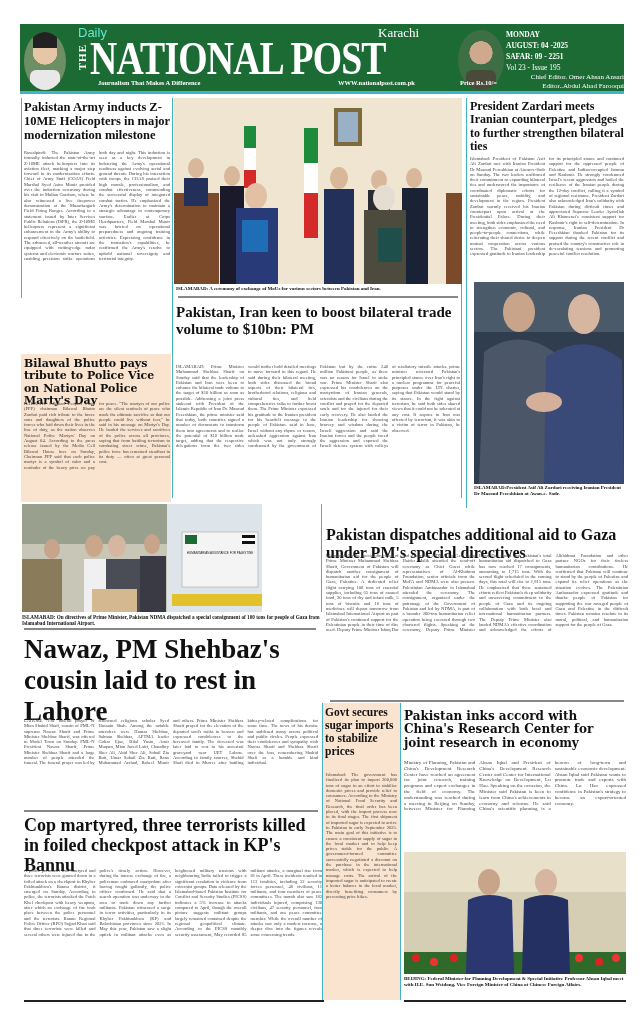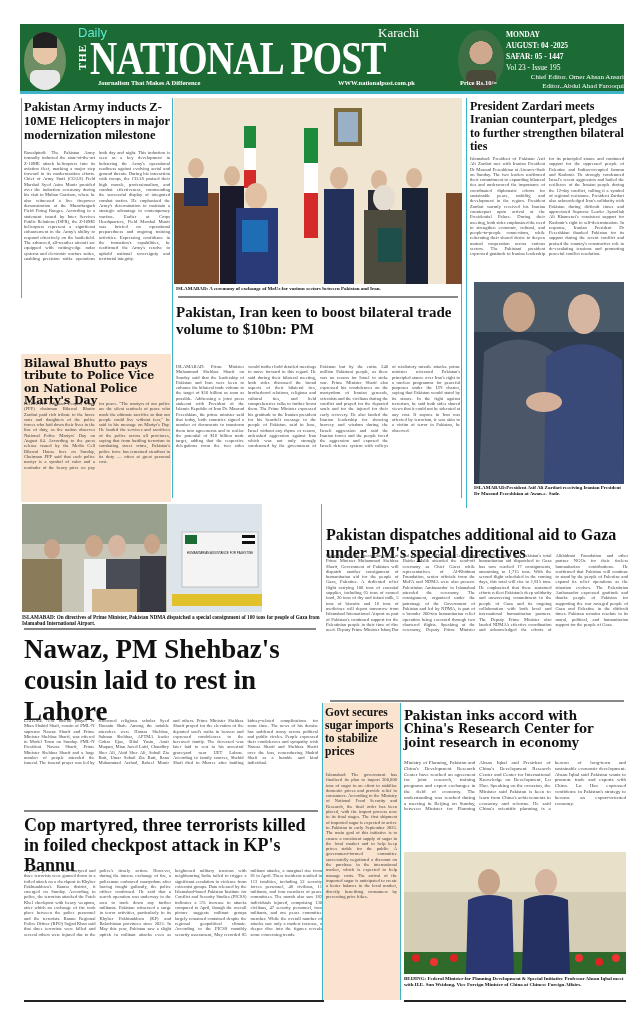--- a/index.html
+++ b/index.html
@@ -37,21 +37,21 @@
   <div id="daily" class="abs">Daily</div>
   <div id="karachi" class="abs">Karachi</div>
   <div id="the-vertical" class="abs">THE</div>
   <div id="title" class="abs">NATIONAL POST</div>
   <div id="tagline" class="abs">Journalism That Makes A Difference</div>
   <div id="website" class="abs">WWW.nationalpost.com.pk</div>
   <div id="portrait-right" class="portrait"></div>
   <div id="price" class="abs">Price Rs.10/=</div>
   <div class="mh-info" style="top:6px;font-size:7.5px">MONDAY</div>
   <div class="mh-info" style="top:17px">AUGUST: 04 -2025</div>
-  <div class="mh-info" style="top:28px">SAFAR: 05 - 1447</div>
+  <div class="mh-info" style="top:28px">SAFAR: 09 - 2251</div>
   <div class="mh-info" style="top:39px;font-weight:normal">Vol 23 - Issue 195</div>
   <div class="editor" style="top:49px">Chief Editor. Omer Ahsan Ansari</div>
   <div class="editor" style="top:58px">Editor..Abdul Ahad Farooqui</div>
 </div>
 
 <div class="frame" style="left:21px;top:98px;width:150px;height:200px;border-right:none;border-top:none;border-bottom:none"></div>
 <div class="hl" style="left:24px;top:100px;width:146px;font-size:12.5px">Pakistan Army inducts Z-10ME Helicopters in major modernization milestone</div>
 <div class="body-cols" style="left:24px;top:150px;width:146px;height:180px;column-count:2;overflow:hidden">Rawalpindi: The Pakistan Army formally inducted the state-of-the-art Z-10ME attack helicopters into its aviation fleet, marking a major step forward in its modernization efforts. Chief of Army Staff (COAS) Field Marshal Syed Asim Munir presided over the induction ceremony during his visit to Multan Garrison, where he also witnessed a live firepower demonstration at the Muzaffargarh Field Firing Ranges. According to a statement issued by Inter Services Public Relations (ISPR), the Z-10ME helicopters represent a significant enhancement in the Army's ability to respond effectively on the battlefield. The advanced, all-weather aircraft are equipped with cutting-edge radar systems and electronic warfare suites, enabling precision strike operations both day and night. This induction is seen as a key development in bolstering the Army's operational readiness against evolving aerial and ground threats. During his interaction with troops, the COAS praised their high morale, professionalism, and combat effectiveness, commending the successful display of integrated combat tactics. He emphasized the Army's determination to maintain a strategic advantage in contemporary warfare. Earlier at Corps Headquarters, Field Marshal Munir was briefed on operational preparedness and ongoing training activities. Expressing confidence in the formation's capabilities, he reaffirmed the Army's resolve to uphold national sovereignty and territorial integrity.</div>
 
 <div class="boxbg" style="left:21px;top:354px;width:150px;height:148px"></div>

